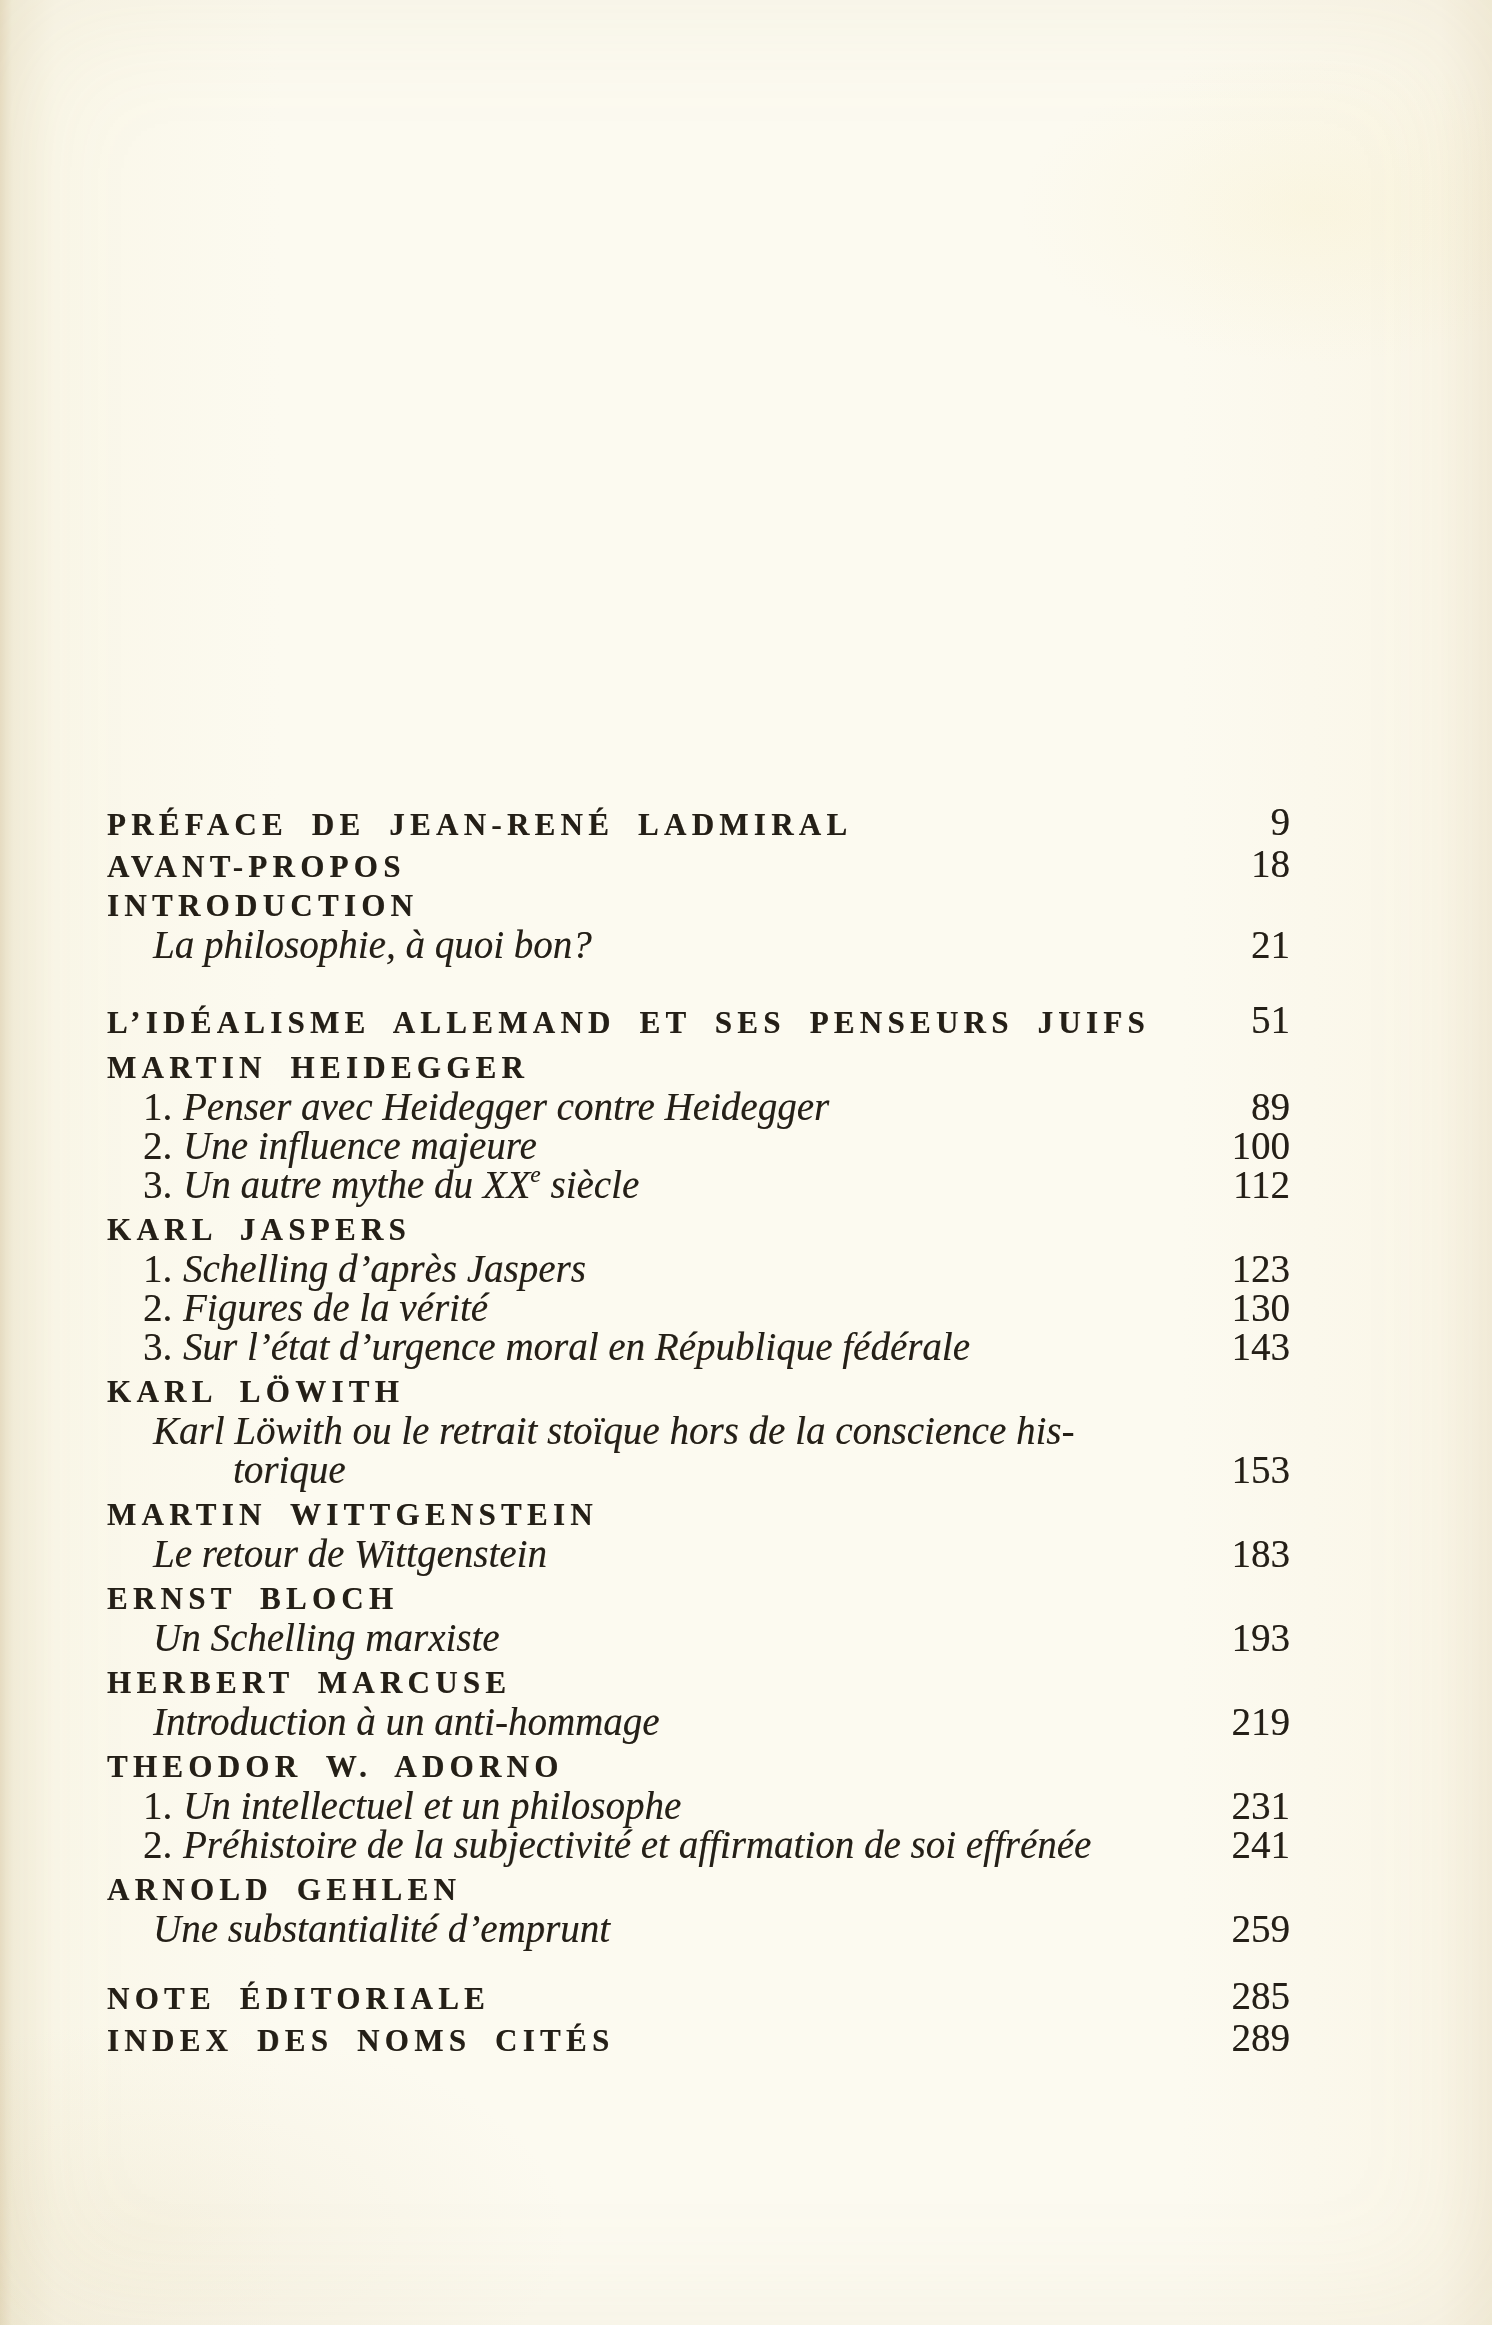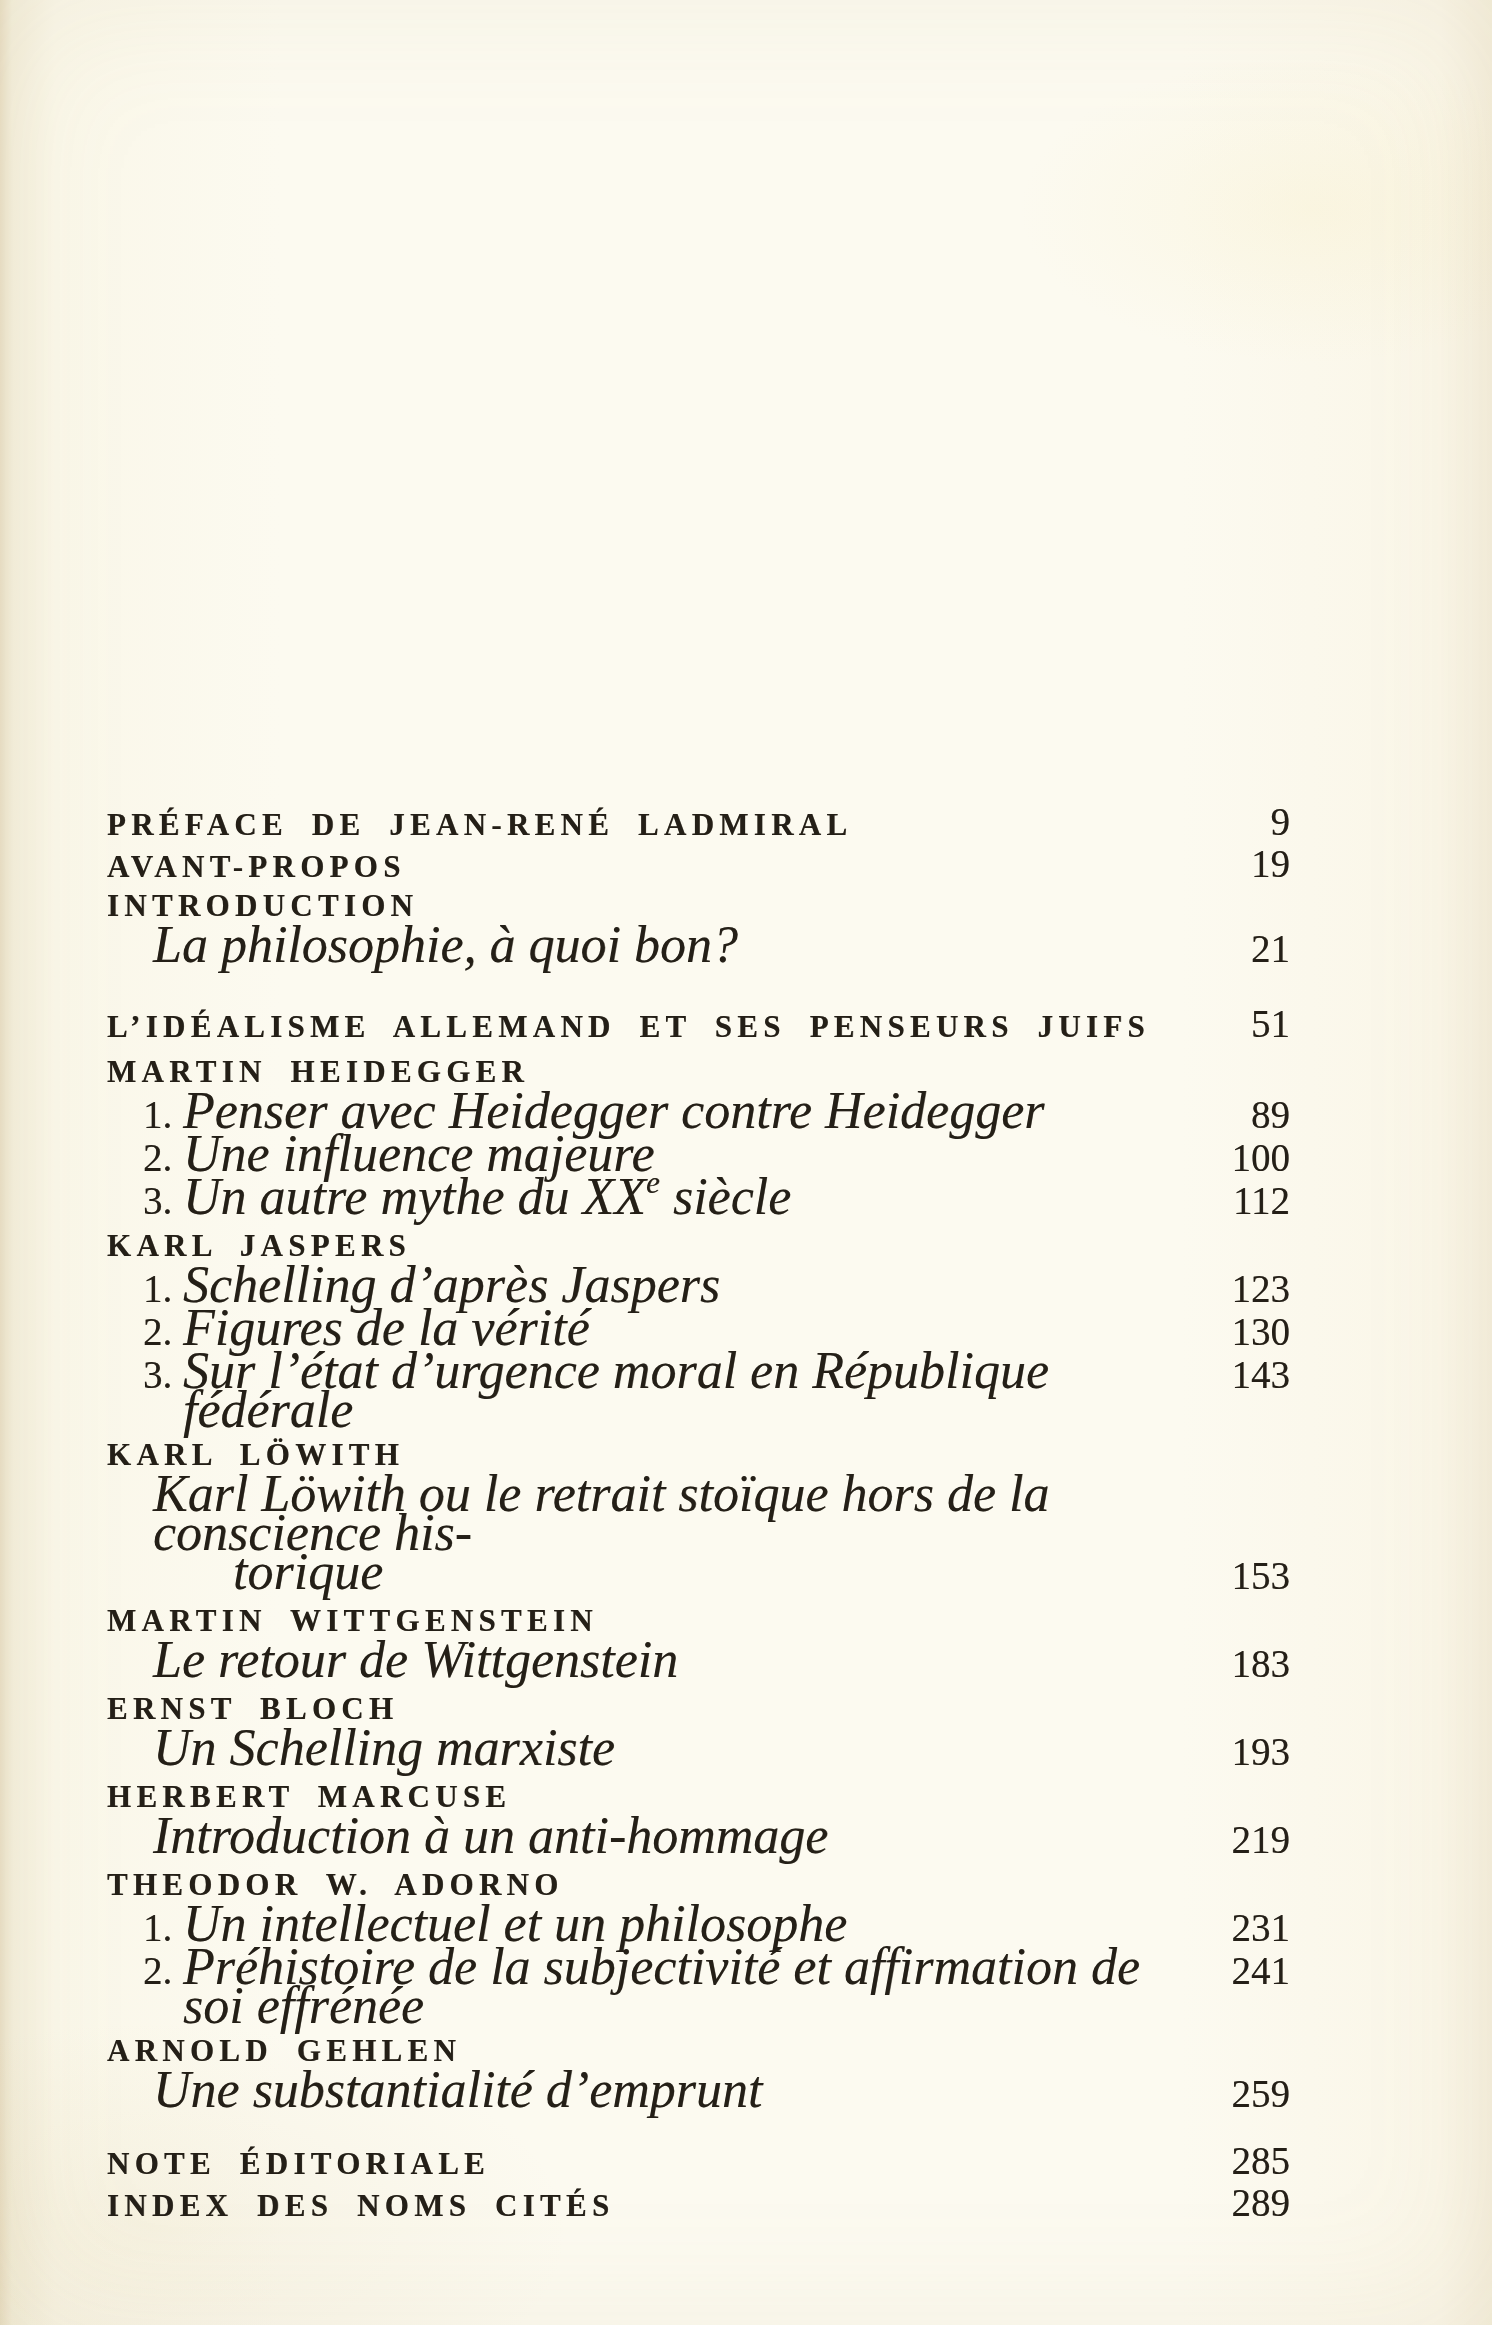--- a/index.html
+++ b/index.html
@@ -23,40 +23,40 @@
   }
   .row{display:flex;align-items:baseline;line-height:39px;margin:0;}
   .g-section{margin-top:6px;}
   .g-large{margin-top:36px;}
   .g-xlarge{margin-top:28px;}
   .lbl{flex:1;min-width:0;}
   .row.caps .lbl{
     font-weight:bold;font-style:normal;font-size:31px;
     letter-spacing:0.17em;word-spacing:0.35em;
   }
-  .row.ital .lbl,.row.cont .lbl,.row.item .lbl{font-style:italic;font-size:52px;}
+  .row.ital .lbl,.row.cont .lbl,.row.item .lbl{font-style:italic;font-size:39px;}
   .row.item{padding-left:36px;}
   .row.ital{padding-left:46px;}
   .row.cont{padding-left:126px;}
   .num{flex:none;width:40px;font-style:normal;font-size:39px;}
   .pg{flex:none;width:80px;text-align:right;font-style:normal;font-size:39px;font-weight:normal;letter-spacing:0;}
   sup.sp{font-size:60%;font-style:italic;position:relative;top:-0.1em;vertical-align:super;line-height:0;}
 </style>
 </head>
 <body>
 
 <div class="paper">
   <main class="toc" id="toc">
       <div class="row caps">
         <span class="lbl"><span>PRÉFACE DE JEAN-RENÉ LADMIRAL</span></span>
         <span class="pg">9</span>
       </div>
       <div class="row caps">
         <span class="lbl"><span>AVANT-PROPOS</span></span>
-        <span class="pg">19</span>
+        <span class="pg">18</span>
       </div>
       <div class="row caps">
         <span class="lbl"><span>INTRODUCTION</span></span>
         <span class="pg"></span>
       </div>
       <div class="row ital">
         <span class="lbl"><span>La philosophie, à quoi bon?</span></span>
         <span class="pg">21</span>
       </div>
       <div class="row caps g-large">

